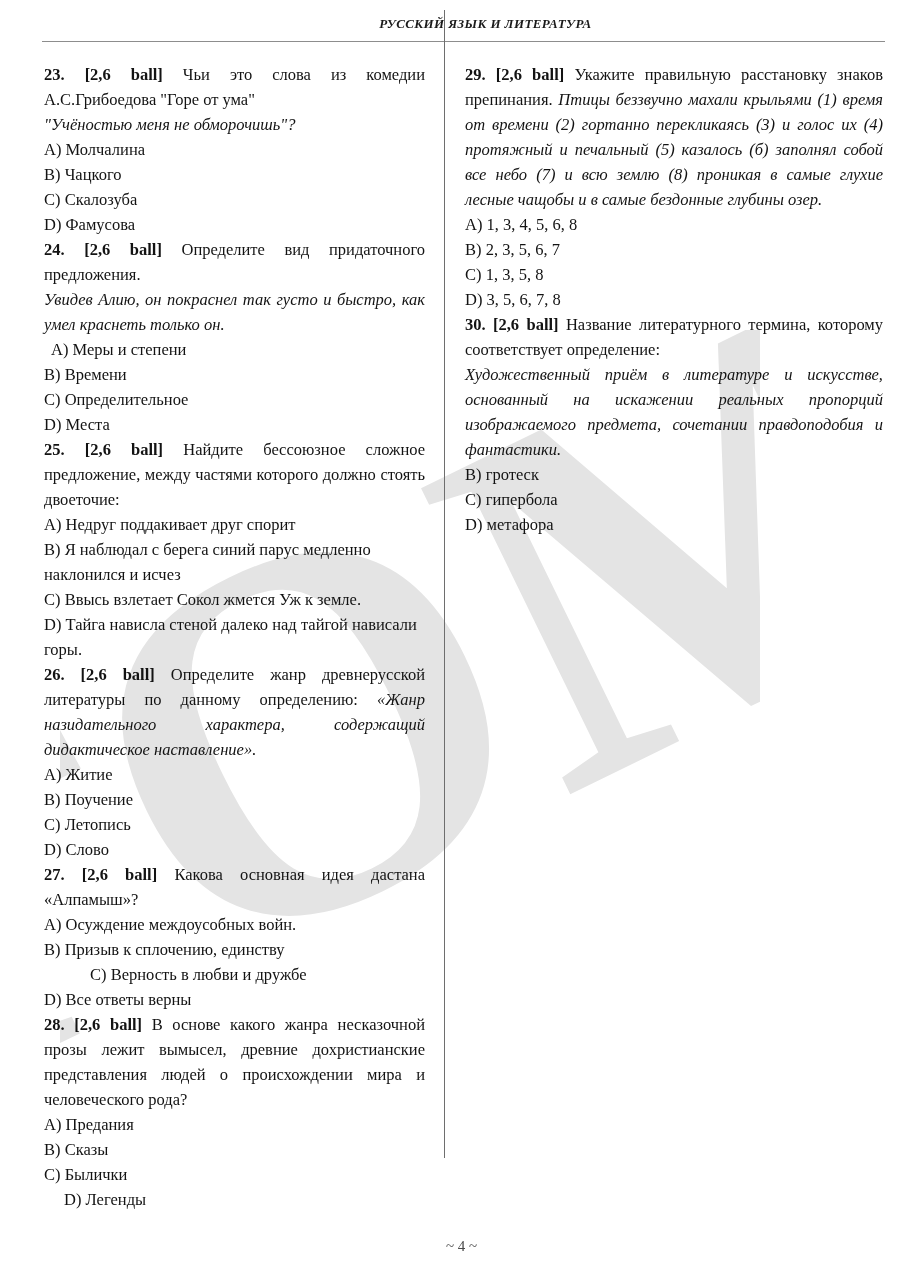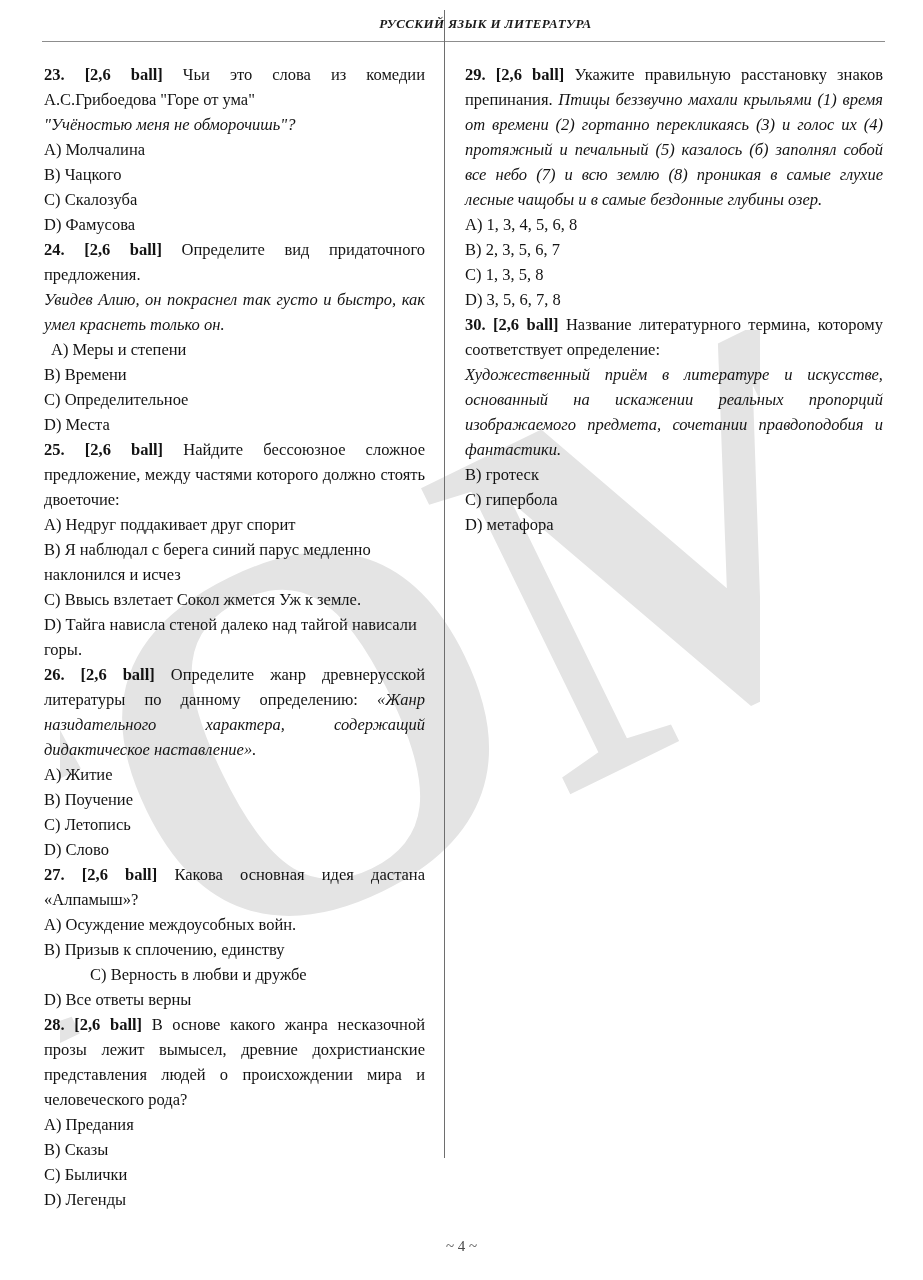--- a/index.html
+++ b/index.html
@@ -177,21 +177,21 @@
           <p class="para opt" style="text-align: left;">A) Осуждение междоусобных войн.</p>
           <p class="para opt" style="text-align: left;">B) Призыв к сплочению, единству</p>
           <p class="para opt" style="text-align: left; margin-left: 46px;">C) Верность в любви и дружбе</p>
           <p class="para opt" style="text-align: left;">D) Все ответы верны</p>
         </div>
         <div class="q">
           <p class="para"><span class="num">28.</span> <span class="num">[2,6 ball]</span> <span>В основе какого жанра несказочной прозы лежит вымысел, древние дохристианские представления людей о происхождении мира и человеческого рода?</span></p>
           <p class="para opt" style="text-align: left;">A) Предания</p>
           <p class="para opt" style="text-align: left;">B) Сказы</p>
           <p class="para opt" style="text-align: left;">C) Былички</p>
-          <p class="para opt" style="text-align: left;">D) Легенды</p>
+          <p class="para opt" style="text-align: left; margin-left: 20px;">D) Легенды</p>
         </div>
       </div>
     <div class="col col-right" id="col-right">
         <div class="q">
           <p class="para"><span class="num">29.</span> <span class="num">[2,6 ball]</span> <span>Укажите правильную расстановку знаков препинания.</span> <span class="ital">Птицы беззвучно махали крыльями (1) время от времени (2) гортанно перекликаясь (3) и голос их (4) протяжный и печальный (5) казалось (б) заполнял собой все небо (7) и всю землю (8) проникая в самые глухие лесные чащобы и в самые бездонные глубины озер.</span></p>
           <p class="para opt" style="text-align: left;">A) 1, 3, 4, 5, 6, 8</p>
           <p class="para opt" style="text-align: left;">B) 2, 3, 5, 6, 7</p>
           <p class="para opt" style="text-align: left;">C) 1, 3, 5, 8</p>
           <p class="para opt" style="text-align: left;">D) 3, 5, 6, 7, 8</p>
         </div>

